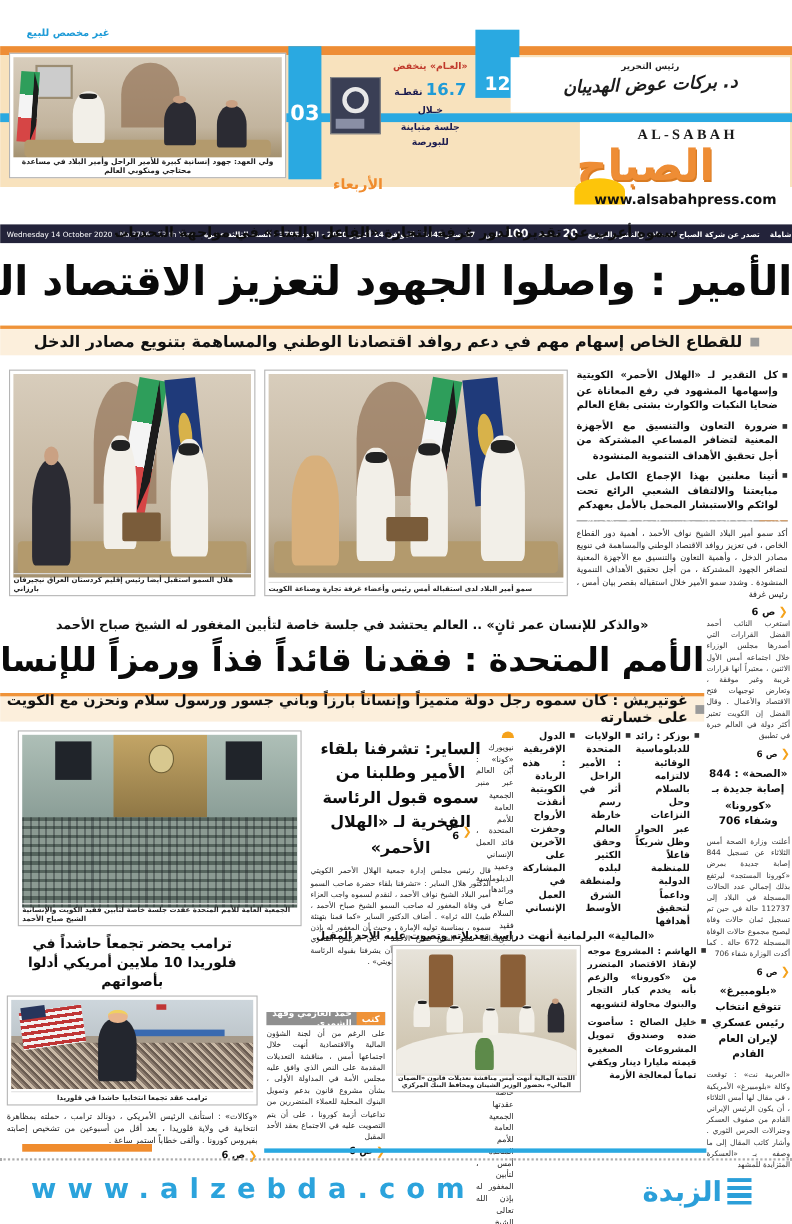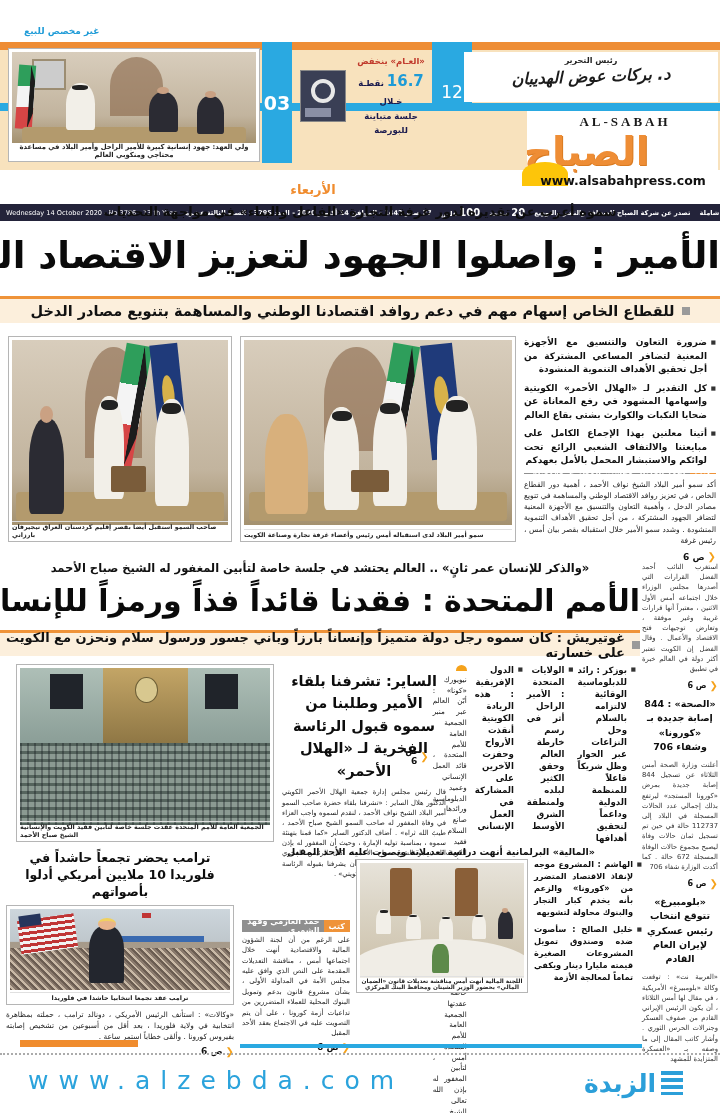--- a/index.html
+++ b/index.html
@@ -22,33 +22,33 @@
            font-size:19px; font-weight:bold; display:flex; align-items:center; justify-content:center; }
   #teaser { left:300px; top:60px; width:132px; height:72px; display:flex; gap:4px; align-items:center; direction:ltr; }
   #teaser .tphoto { width:46px; height:52px; background:#3a3f55; position:relative; flex:none; border:1px solid #888; }
   #teaser .ring { position:absolute; left:10px; top:8px; width:24px; height:24px; border:4px solid #e8e8e8; border-radius:50%; }
   #teaser .plate { position:absolute; left:4px; bottom:4px; width:26px; height:9px; background:#8a8f a5; background:#8a8fa5; }
   #teaser .ttext { flex:1; direction:rtl; text-align:center; line-height:1.7; }
   #teaser .t1 { color:#c0392b; font-size:8.5px; font-weight:bold; }
   #teaser .t2 { font-size:8.5px; font-weight:bold; color:#1a1a4e; }
   #teaser .t2 b { color:#1e9bd7; font-size:15px; }
   #teaser .t3 { font-size:8.5px; font-weight:bold; color:#1a1a4e; }
-  #bar12 { left:432px; top:42px; width:40px; height:62px; background:#2aa9e1; color:#fff; font-size:17px; font-weight:normal;
+  #bar12 { left:432px; top:27px; width:40px; height:62px; background:#2aa9e1; color:#fff; font-size:17px; font-weight:bold;
            display:flex; align-items:flex-end; justify-content:center; padding-bottom:2px; }
   #editorbox { left:464px; top:52px; width:254px; height:50px; background:#fff; text-align:center; padding-top:4px; }
   #editorbox .elabel { font-size:8px; font-weight:bold; color:#222; }
   #editorbox .ename { font-size:16px; font-weight:bold; font-style:italic; color:#1c1c1c; transform:rotate(-2deg); margin-top:2px; }
   #logobox { left:527px; top:111px; width:191px; height:62px; background:#fff; }
   #alsabah-en { left:540px; top:114px; width:170px; text-align:center; font-family:"Liberation Serif","DejaVu Serif",serif;
                 font-size:13px; font-weight:bold; letter-spacing:3px; color:#1a1a1a; direction:ltr; }
   #logoar { left:455px; top:112px; width:263px; height:84px; color:#ee8d35; font-size:39px; font-weight:900;
             text-align:center; line-height:80px; text-shadow:1px 1px 0 #d97b22; }
   #yarc { left:522px; top:162px; width:46px; height:24px; background:#fdc50a; border-radius:46px 46px 0 0 / 24px 24px 0 0; }
   #site1 { left:530px; top:173px; width:186px; font-size:12.5px; font-weight:bold; color:#111; direction:ltr; text-align:center; }
-  #weekday { left:278px; top:182px; width:70px; font-size:13px; font-weight:bold; color:#f08c2e; text-align:center; }
+  #weekday { left:278px; top:161px; width:70px; font-size:13px; font-weight:bold; color:#f08c2e; }
   #datebar { left:0; top:204px; width:720px; height:17px; background:#23233a; color:#fff; display:flex; direction:ltr;
              align-items:center; gap:9px; padding:0 6px; font-size:6.6px; white-space:nowrap; overflow:hidden; }
   #datebar .ar { direction:rtl; font-weight:bold; }
   #datebar .num { font-size:10px; font-weight:bold; }
 
   
   #kicker1 { left:0; top:204px; width:720px; text-align:center; font-size:13px; font-weight:bold; color:#0d0d0d; }
   #h1 { left:0; top:219px; width:720px; height:76px; text-align:center; font-size:37px; line-height:74px;
         font-weight:900; letter-spacing:-1px; color:#0a0a0a; white-space:nowrap; }
   .substrip { background:#fcefdc; border-top:3px solid #ef9339; display:flex; align-items:center;
@@ -116,21 +116,21 @@
   #finphoto .scene { position:absolute; top:3px; left:3px; right:3px; bottom:14px;
        background:linear-gradient(180deg,#e7e3da 0%,#d9d2c2 45%,#cbbfa8 100%); }
   #finleft { width:108px; flex:none; display:flex; flex-direction:column; gap:3px; }
   #finleft .spacer { height:58px; }
   #finleft .bodytxt { font-size:6.9px; }
   #fblue { left:240px; top:1044px; width:402px; height:4px; background:#2aa9e1; }
 
   #dotline { left:0; top:1053px; width:720px; height:0; border-top:2px dotted #ababab; }
 
   
-  #furl { left:28px; top:1066px; width:545px; font-size:25px; font-weight:400; color:#2ba3dc;
+  #furl { left:28px; top:1066px; width:545px; font-size:25px; font-weight:700; color:#2ba3dc;
           letter-spacing:10px; direction:ltr; white-space:nowrap; }
   #flogo { left:584px; top:1066px; width:112px; height:34px; display:flex; direction:ltr;
            align-items:center; gap:5px; }
   #flogo .ztxt { font-size:25px; font-weight:900; color:#2b9fd9; }
   #flogo .zbars { width:22px; height:24px; flex:none;
         background:repeating-linear-gradient(180deg,#2b9fd9 0 4px,transparent 4px 7px); }
 
   
   .shape { position:absolute; }
   .fkw { background:linear-gradient(180deg,#2e9e5b 0 33%,#f4f4f4 33% 66%,#d64545 66% 100%); }
@@ -212,41 +212,41 @@
   <div class="scene">
     <div class="shape arch" style="left:34%;top:4%;width:26%;height:60%;"></div>
     <div class="shape fkw" style="left:48%;top:2%;width:12%;height:66%;transform:rotate(10deg);"></div>
     <div class="shape fnv" style="left:66%;top:2%;width:13%;height:60%;transform:rotate(-6deg);"></div>
     <div class="shape sofa" style="left:2%;bottom:2%;width:96%;height:16%;"></div>
     <div class="shape figd" style="left:8%;top:42%;width:16%;height:52%;"></div>
     <div class="shape figw" style="left:38%;top:30%;width:14%;height:56%;"></div>
     <div class="shape figw" style="left:66%;top:32%;width:16%;height:58%;"></div>
     <div class="shape" style="left:46%;top:68%;width:16%;height:14%;background:#7a5c3a;border-radius:2px;"></div>
   </div>
-  <div class="capstrip">صاحب السمو استقبل أيضا بقصر إقليم كردستان العراق نيجيرفان بارزاني</div>
+  <div class="capstrip">هلال السمو استقبل أيضا رئيس إقليم كردستان العراق نيجيرفان بارزاني</div>
 </div>
 
 <div class="abs pframe" id="photoB">
   <div class="scene">
     <div class="shape arch" style="left:30%;top:4%;width:24%;height:56%;"></div>
     <div class="shape fkw" style="left:52%;top:2%;width:10%;height:64%;transform:rotate(10deg);"></div>
     <div class="shape fnv" style="left:68%;top:2%;width:12%;height:62%;transform:rotate(-6deg);"></div>
     <div class="shape sofa" style="left:2%;bottom:2%;width:96%;height:16%;"></div>
     <div class="shape" style="left:8%;top:40%;width:16%;height:54%;background:#d8b07c;border-radius:45% 45% 8% 8%;"></div>
     <div class="shape figw" style="left:30%;top:36%;width:13%;height:56%;"></div>
     <div class="shape figw" style="left:48%;top:32%;width:13%;height:58%;"></div>
     <div class="shape figw" style="left:72%;top:30%;width:15%;height:62%;"></div>
     <div class="shape" style="left:40%;top:70%;width:14%;height:12%;background:#7a5c3a;border-radius:2px;"></div>
   </div>
   <div class="capstrip">سمو أمير البلاد لدى استقباله أمس رئيس وأعضاء غرفة تجارة وصناعة الكويت</div>
 </div>
 
 <div class="abs" id="leadcol">
+  <div class="bl"><span class="sq">■</span><span>كل التقدير لـ «الهلال الأحمر» الكويتية وإسهامها المشهود في رفع المعاناة عن ضحايا النكبات والكوارث بشتى بقاع العالم</span></div>
   <div class="bl"><span class="sq">■</span><span>ضرورة التعاون والتنسيق مع الأجهزة المعنية لتضافر المساعي المشتركة من أجل تحقيق الأهداف التنموية المنشودة</span></div>
-  <div class="bl"><span class="sq">■</span><span>كل التقدير لـ «الهلال الأحمر» الكويتية وإسهامها المشهود في رفع المعاناة عن ضحايا النكبات والكوارث بشتى بقاع العالم</span></div>
   <div class="bl"><span class="sq">■</span><span>أتينا معلنين بهذا الإجماع الكامل على مبايعتنا والالتفاف الشعبي الرائع تحت لوائكم والاستبشار المحمل بالأمل بعهدكم</span></div>
   <div class="byline">
     <span class="chip">كتب</span>
     <span>أحمد الهديان وحسين المطيري و«كونا»</span>
   </div>
   <div class="bodytxt">أكد سمو أمير البلاد الشيخ نواف الأحمد ، أهمية دور القطاع الخاص ، في تعزيز روافد الاقتصاد الوطني والمساهمة في تنويع مصادر الدخل ، وأهمية التعاون والتنسيق مع الأجهزة المعنية لتضافر الجهود المشتركة ، من أجل تحقيق الأهداف التنموية المنشودة . وشدد سمو الأمير خلال استقباله بقصر بيان أمس ، رئيس غرفة</div>
   <div class="pref">
     <span class="arr">❮</span>
     <span>ص 6</span>
   </div>

